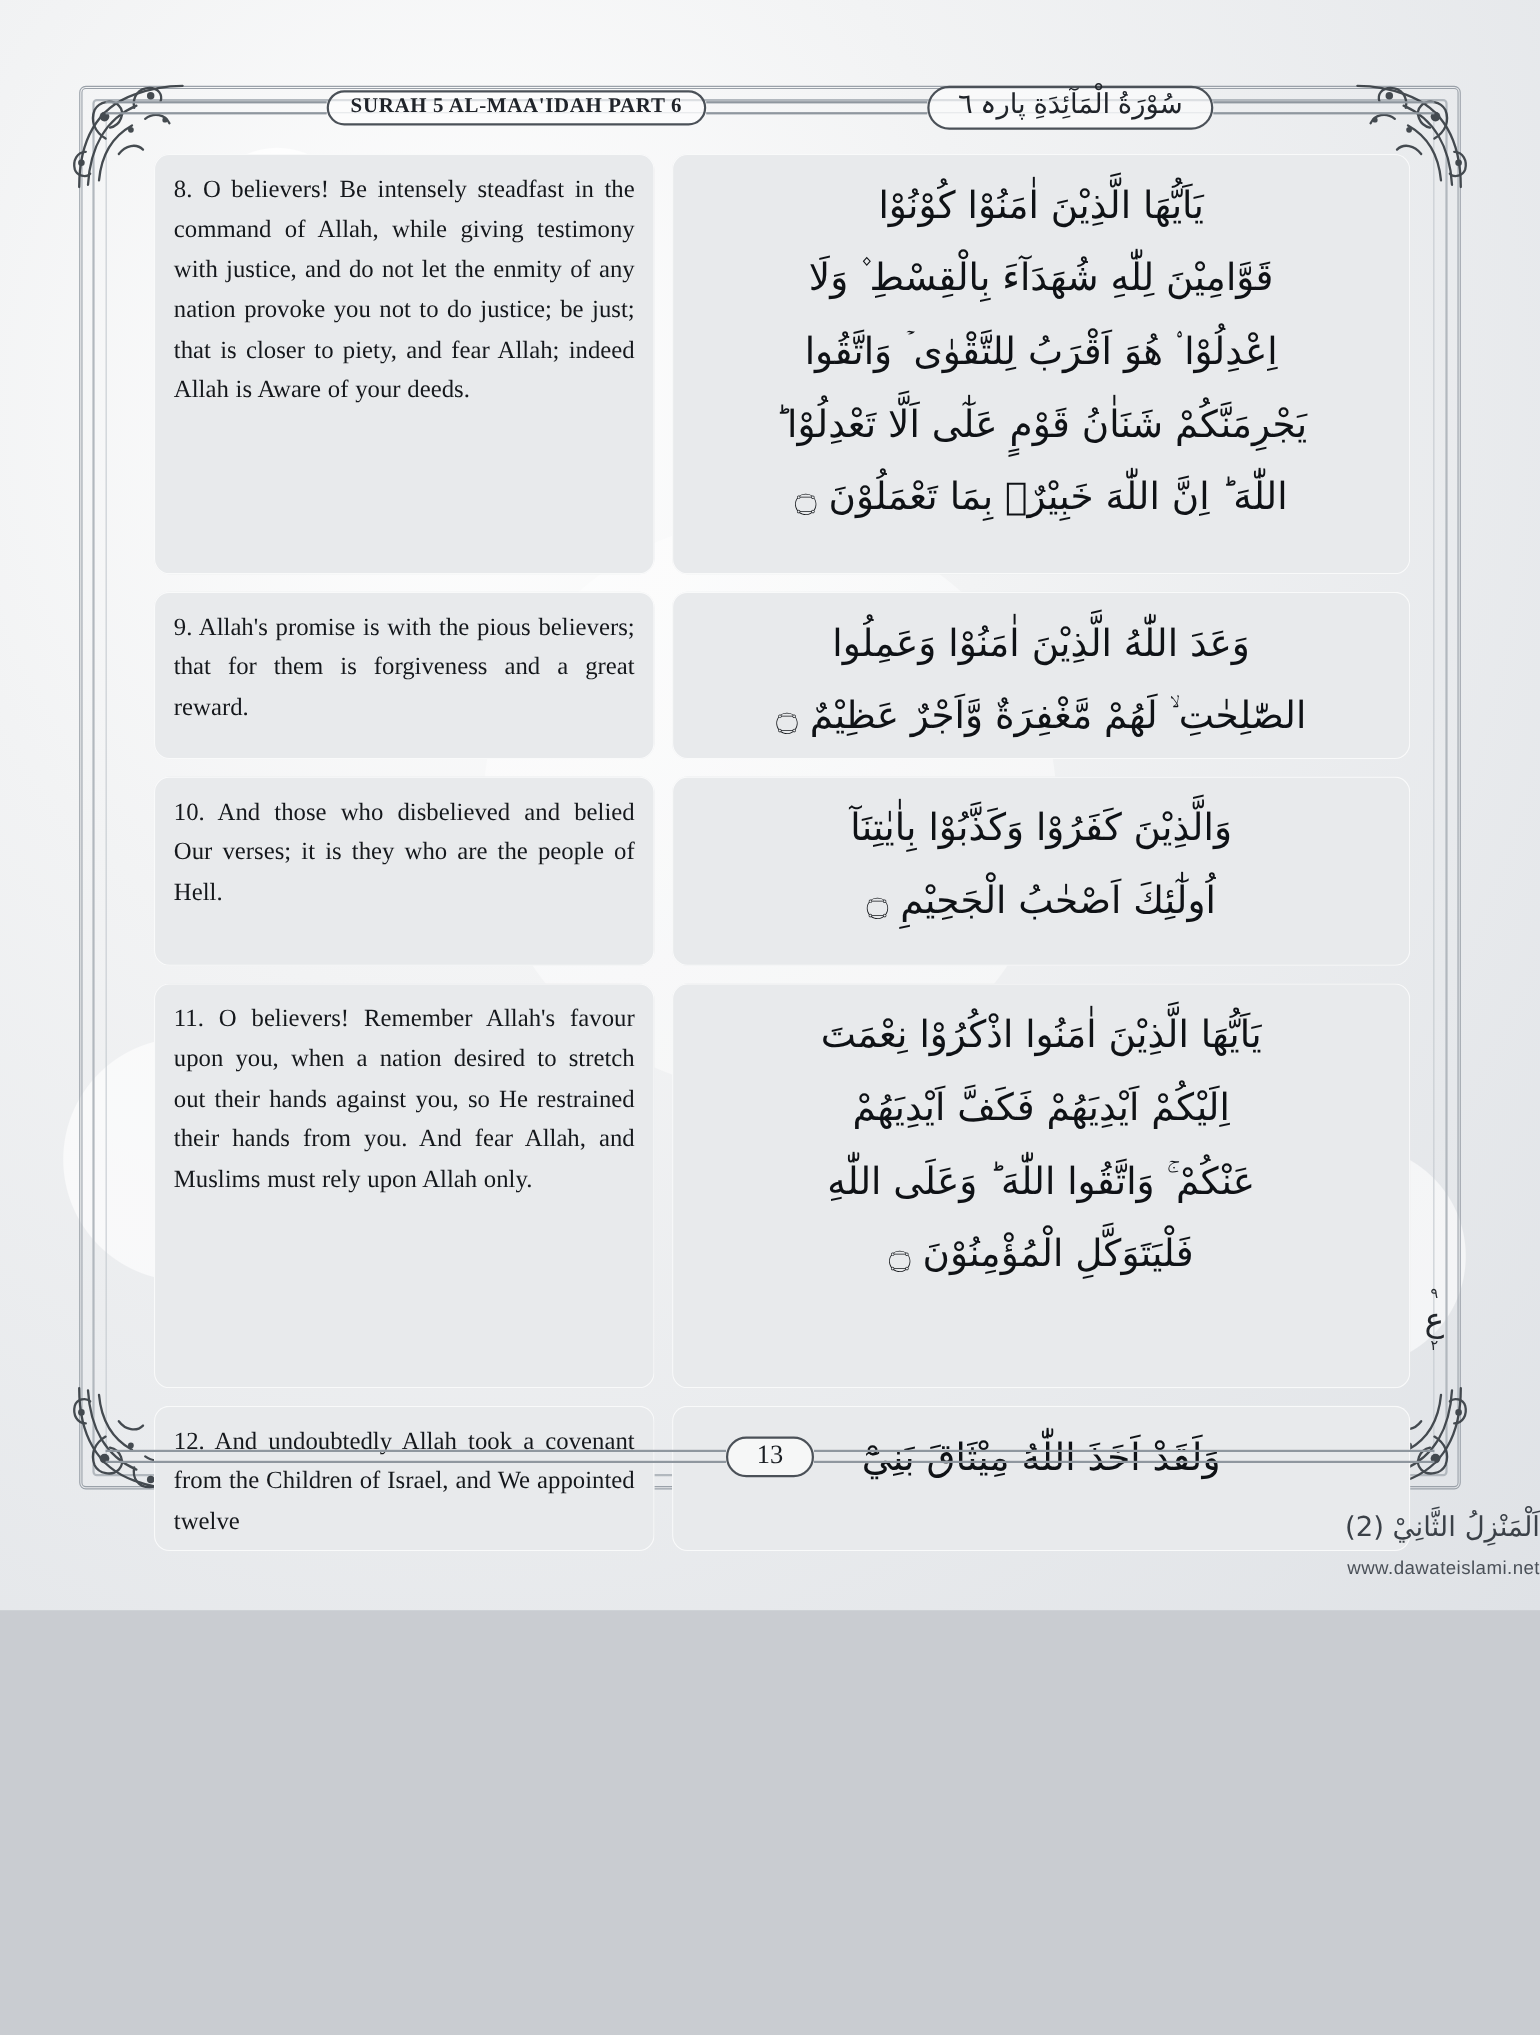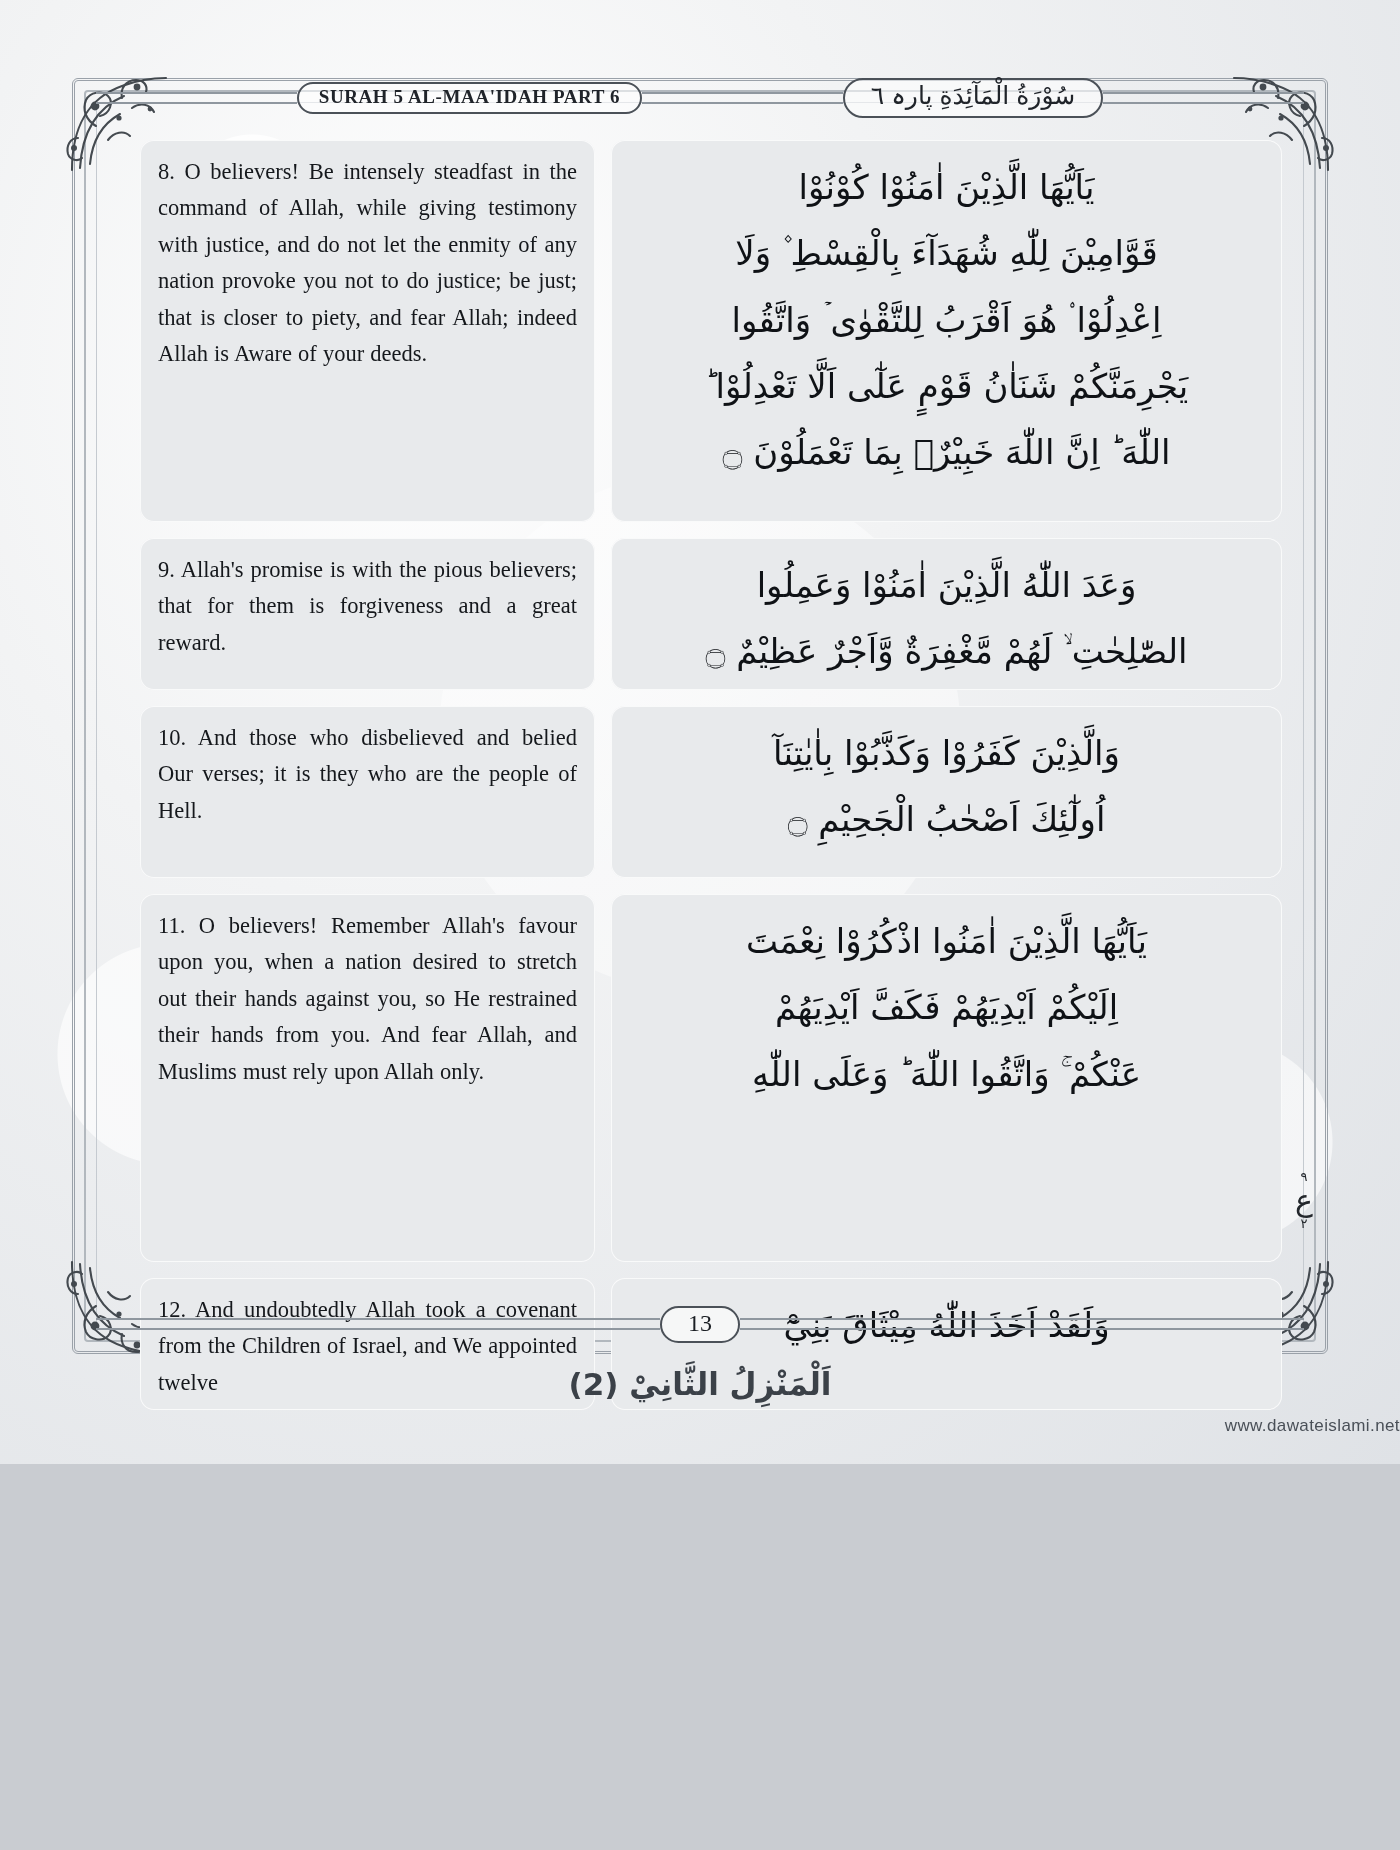--- a/index.html
+++ b/index.html
@@ -176,26 +176,24 @@
     border-radius: 20px;
     background: rgba(255,255,255,.6);
     padding: 2px 26px 4px;
     font-size: 24px;
     color: #1b1f24;
     font-family: "Liberation Serif", serif;
   }
   .manzil {
     position: absolute;
     left: 0; right: 0; bottom: 62px;
-    text-align: center;
     font-family: "DejaVu Sans", sans-serif;
-    font-size: 31px;
+    font-size: 25px;
     color: #3b4148;
     direction: rtl;
-    font-weight: bold;
   }
   .site {
     position: absolute;
     left: 0; right: 0; bottom: 28px;
     text-align: right;
     font-family: "Liberation Sans", sans-serif;
     font-size: 17px;
     color: #4a5058;
     letter-spacing: .4px;
   }
@@ -317,20 +315,21 @@
         <span class="aline">الصّٰلِحٰتِ ۙ لَهُمْ مَّغْفِرَةٌ وَّاَجْرٌ عَظِيْمٌ ۝</span>
       </div>
       <div class="vblock ar h-v10">
         <span class="aline">وَالَّذِيْنَ كَفَرُوْا وَكَذَّبُوْا بِاٰيٰتِنَآ</span>
         <span class="aline">اُولٰٓئِكَ اَصْحٰبُ الْجَحِيْمِ ۝</span>
       </div>
       <div class="vblock ar h-v11">
         <span class="aline">يَاَيُّهَا الَّذِيْنَ اٰمَنُوا اذْكُرُوْا نِعْمَتَ</span>
         <span class="aline">اِلَيْكُمْ اَيْدِيَهُمْ فَكَفَّ اَيْدِيَهُمْ</span>
         <span class="aline">عَنْكُمْ ۚ وَاتَّقُوا اللّٰهَ ؕ وَعَلَى اللّٰهِ</span>
+        <span class="aline">فَلْيَتَوَكَّلِ الْمُؤْمِنُوْنَ ۝</span>
       </div>
       <div class="vblock ar h-v12">
         <span class="aline">وَلَقَدْ اَخَذَ اللّٰهُ مِيْثَاقَ بَنِيْٓ</span>
       </div>
     </div>
   </div>
 
   <div class="ruku">
     <span class="small">٩</span>
     <span class="ain">ع</span>

